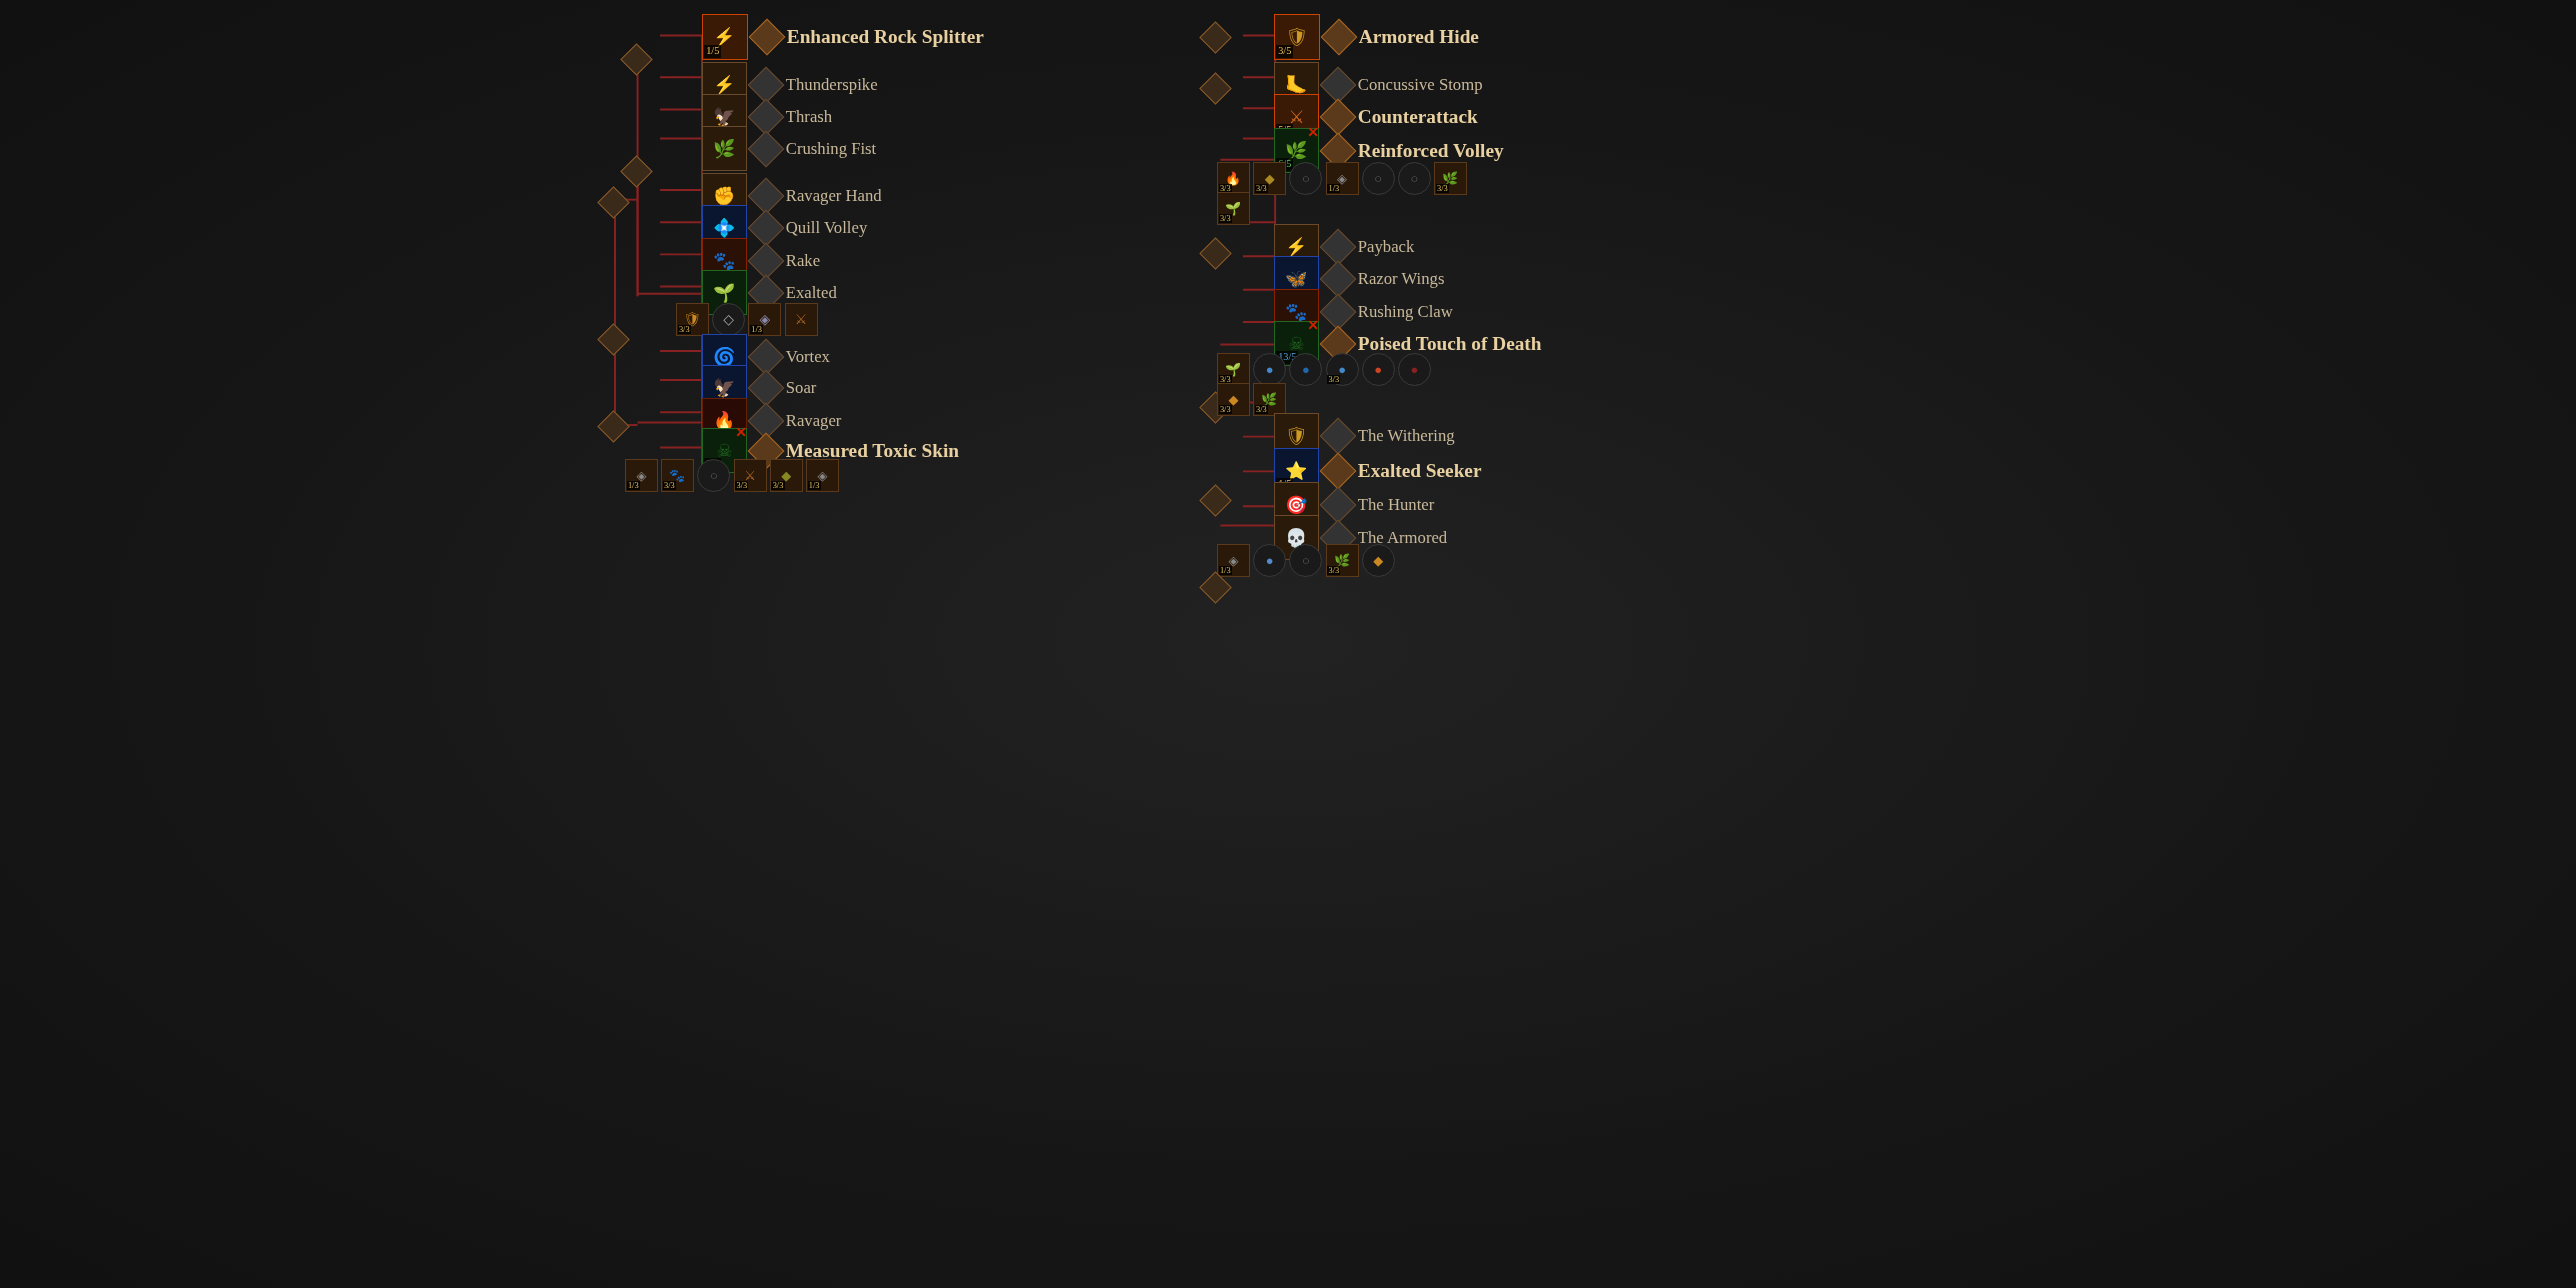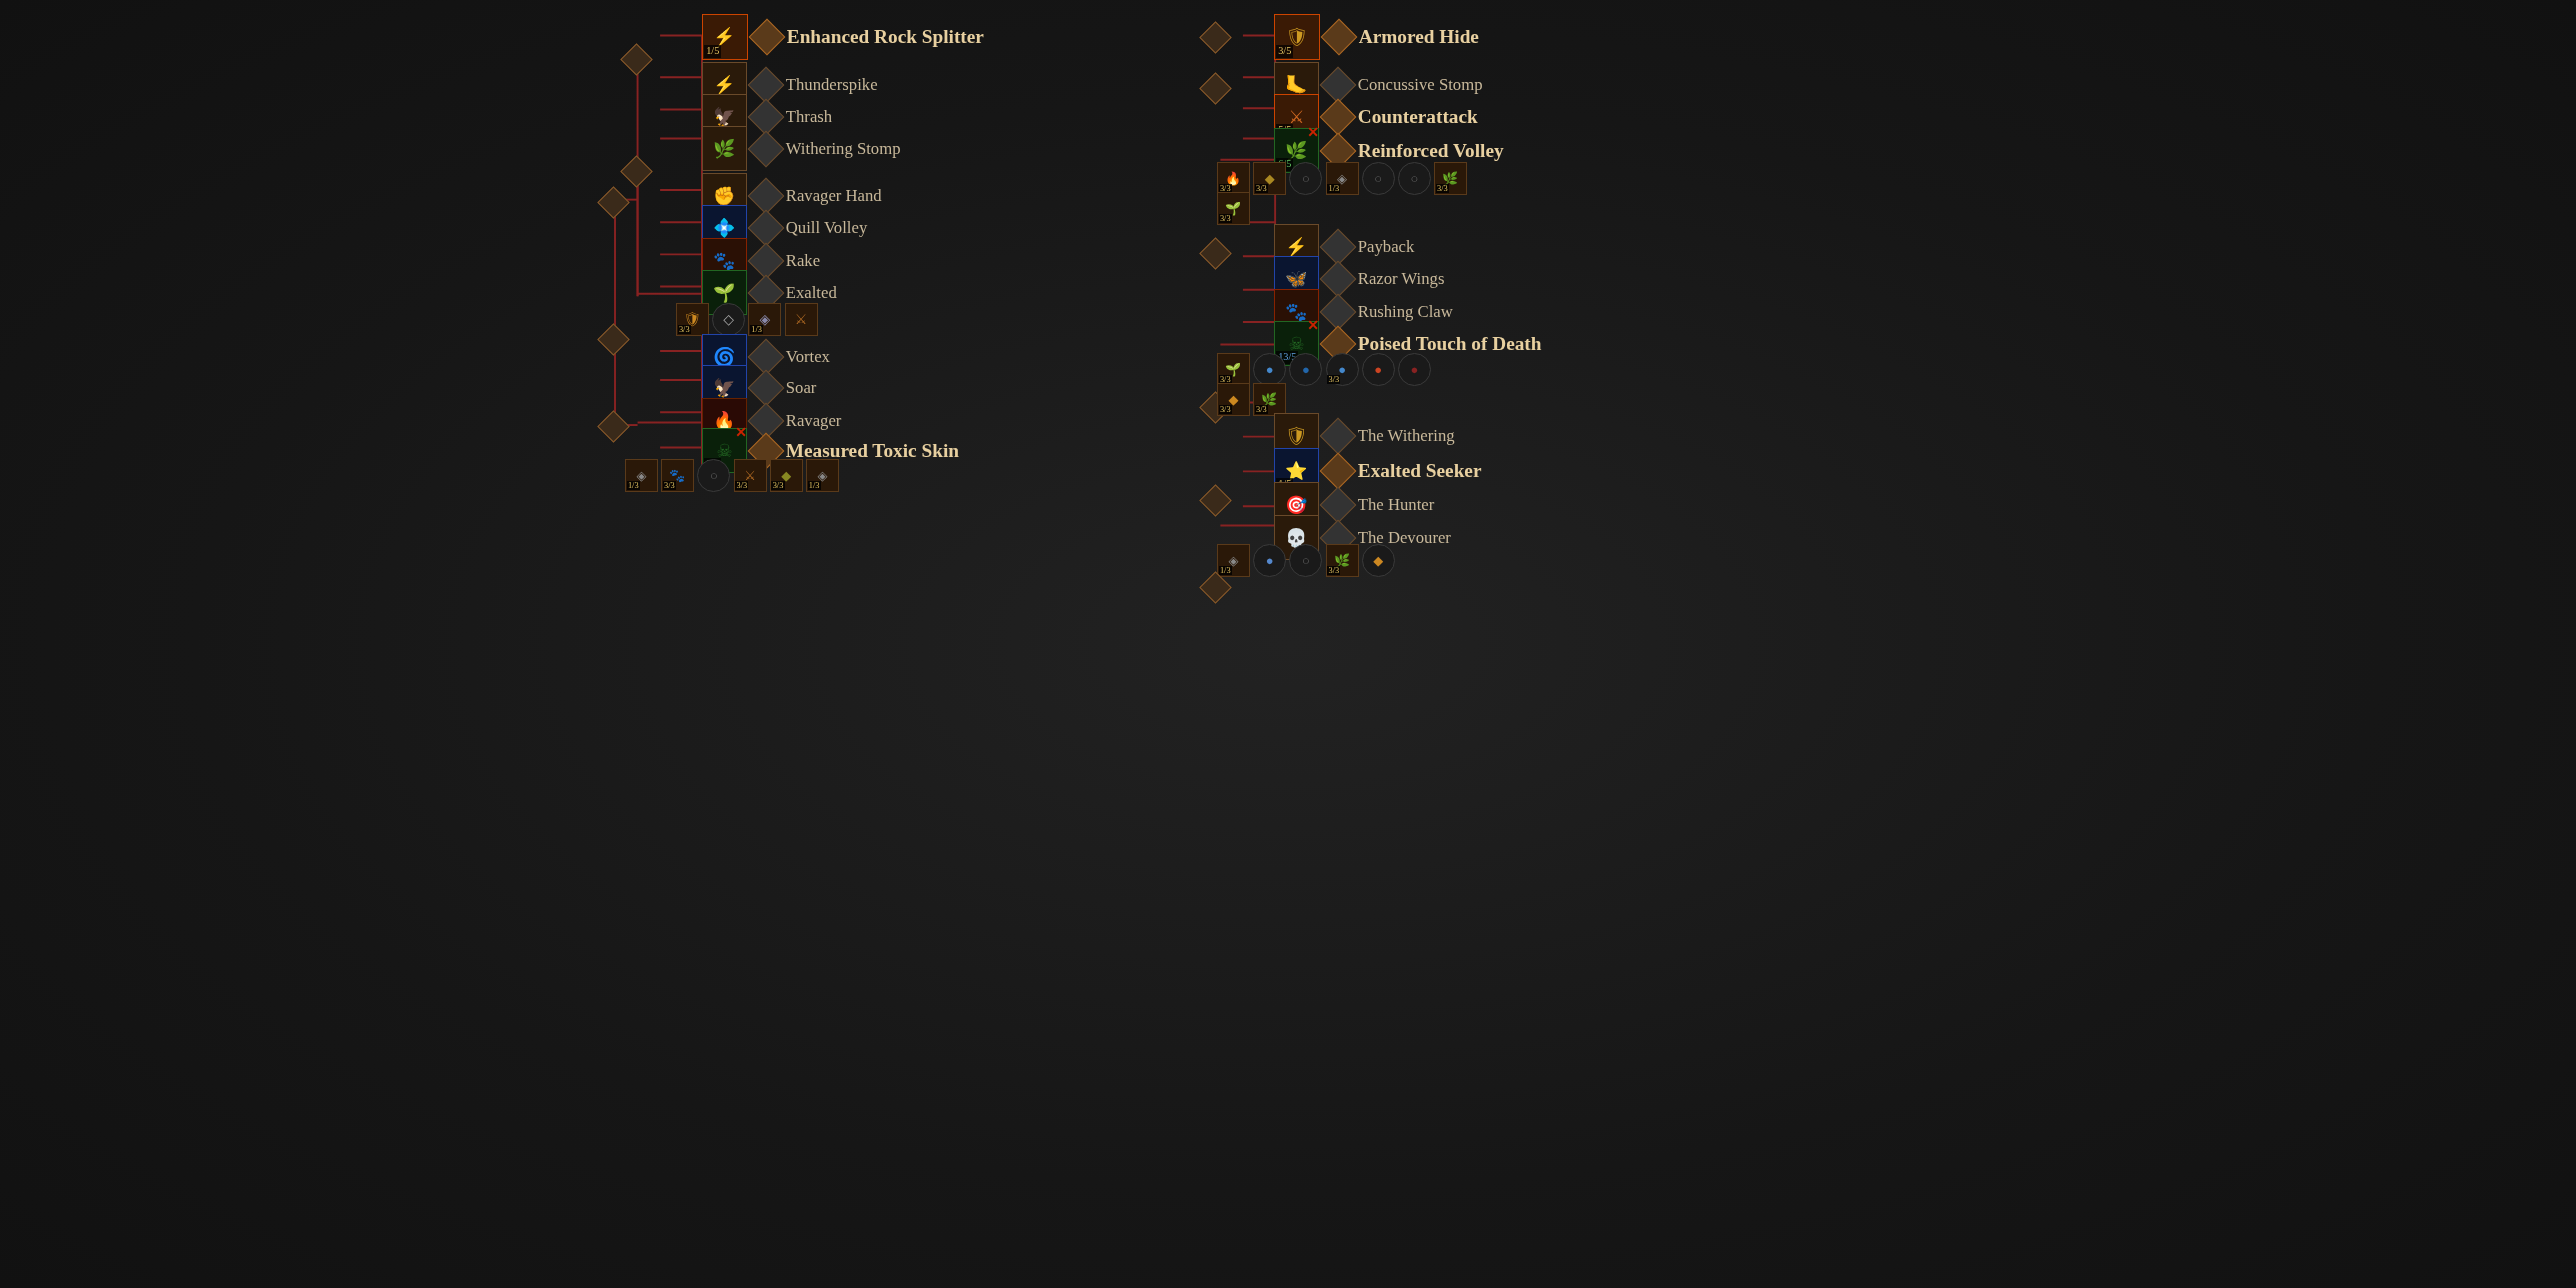--- a/index.html
+++ b/index.html
@@ -275,21 +275,21 @@
     </div>
     <div class="node-diamond"></div>
     <div class="node-text">Thrash</div>
   </div>
 
   <div class="skill-node" style="position:absolute;left:702px;top:126px;">
     <div class="node-icon">
       <div class="icon-inner green">🌿</div>
     </div>
     <div class="node-diamond"></div>
-    <div class="node-text">Withering Stomp</div>
+    <div class="node-text">Crushing Fist</div>
   </div>
 
   <div class="skill-node" style="position:absolute;left:702px;top:173px;">
     <div class="node-icon">
       <div class="icon-inner orange">✊</div>
     </div>
     <div class="node-diamond"></div>
     <div class="node-text">Ravager Hand</div>
   </div>
 
@@ -572,21 +572,21 @@
     </div>
     <div class="node-diamond"></div>
     <div class="node-text">The Hunter</div>
   </div>
 
   <div class="skill-node" style="position:absolute;left:1274px;top:515px;">
     <div class="node-icon">
       <div class="icon-inner red">💀</div>
     </div>
     <div class="node-diamond"></div>
-    <div class="node-text">The Devourer</div>
+    <div class="node-text">The Armored</div>
   </div>
 
   <div class="sub-icons" style="position:absolute;left:1217px;top:544px;">
     <div class="sub-icon">
       <div style="font-size:13px;color:#888;">◈</div>
       <div class="sub-counter">1/3</div>
     </div>
     <div class="sub-icon round">
       <div style="font-size:13px;color:#5588cc;">●</div>
     </div>

